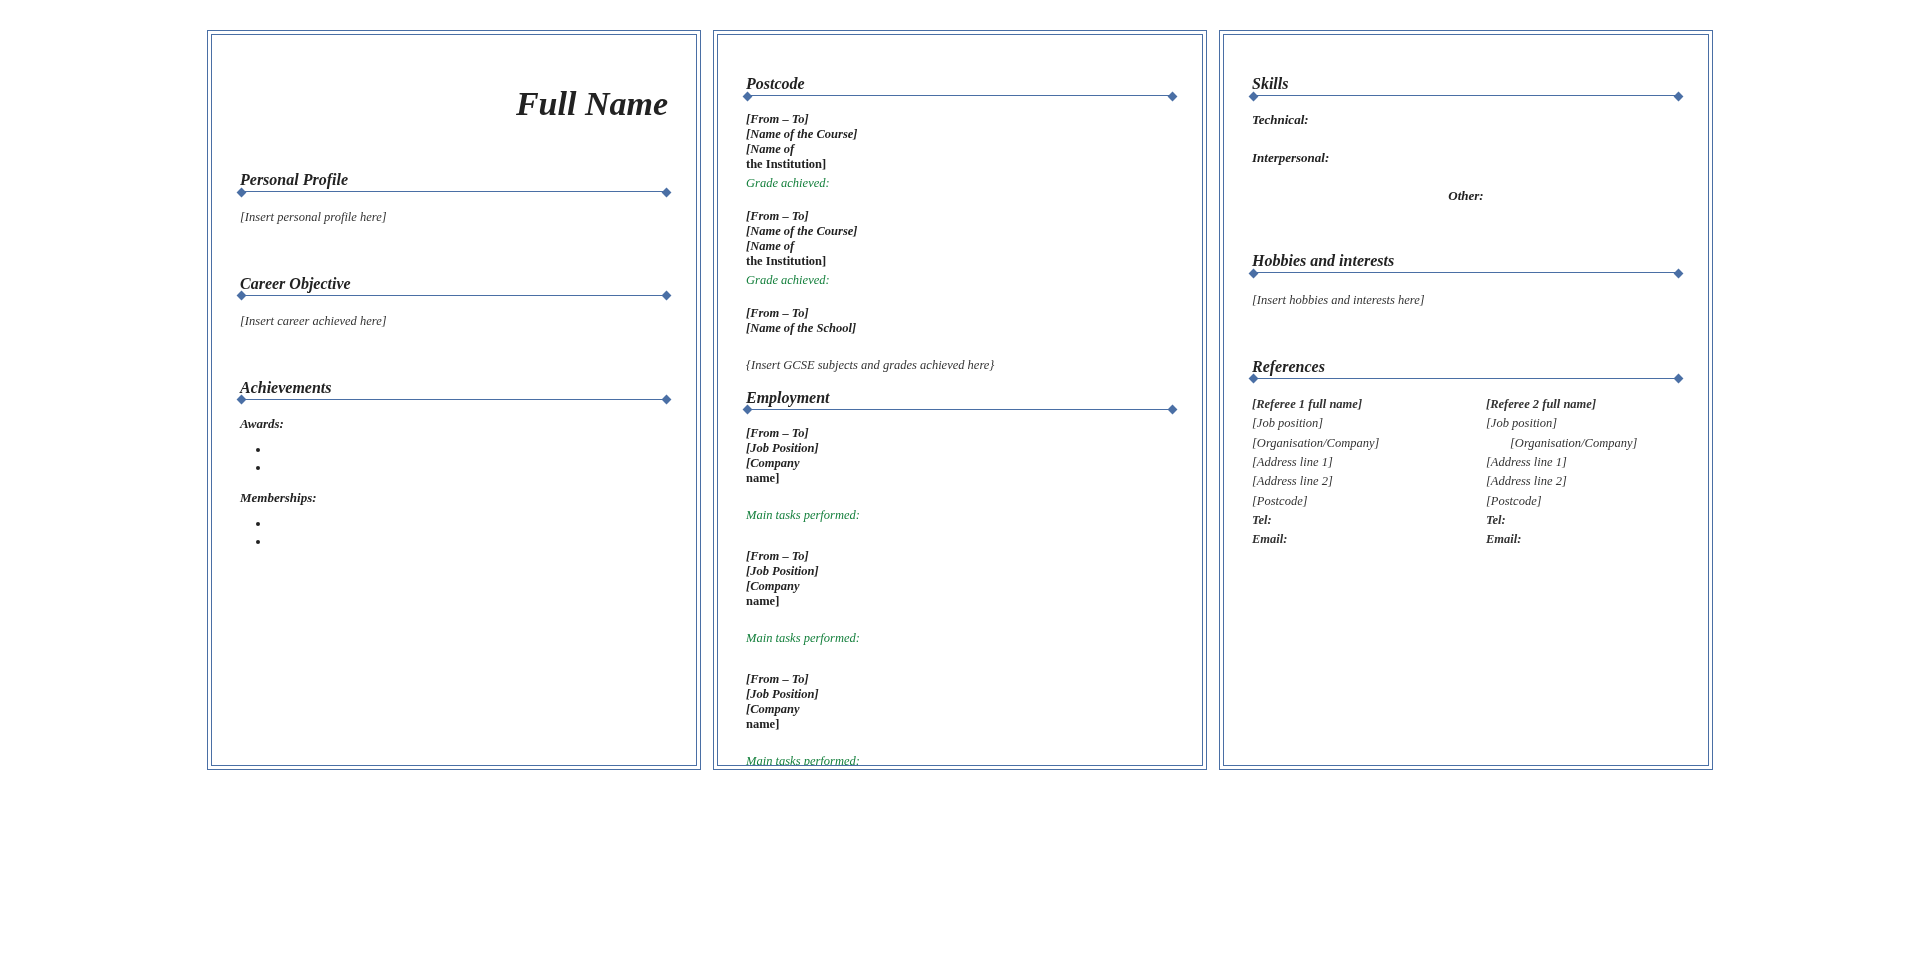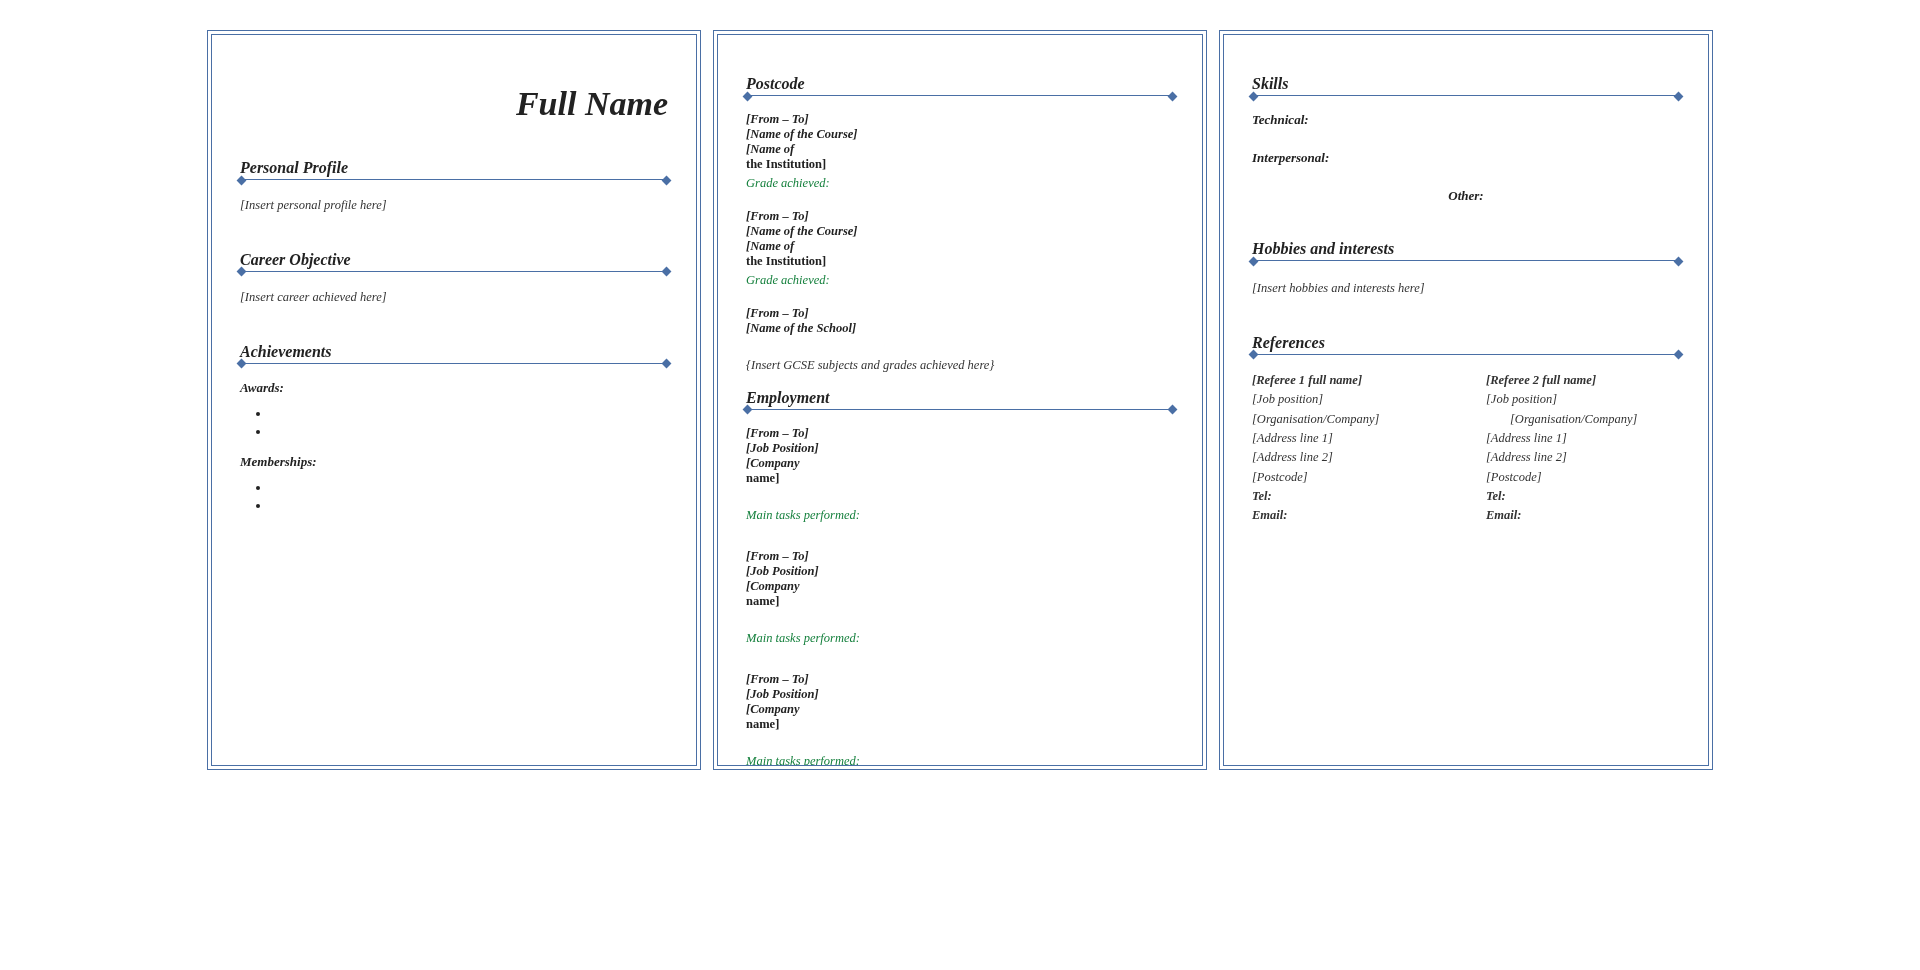--- a/index.html
+++ b/index.html
@@ -42,21 +42,21 @@
     line-height: 1.6;
   }
   .contact .email {
     text-decoration: underline;
   }
   .section-head {
     font-size: 16px;
     color: #222;
     font-weight: bold;
     font-style: italic;
-    margin-top: 36px;
+    margin-top: 48px;
     margin-bottom: 2px;
   }
   .section-head.tight { margin-top: 10px; }
   .rule {
     height: 0;
     border-top: 1px solid #4a6fa5;
     position: relative;
     margin-bottom: 16px;
   }
   .rule::before, .rule::after {

